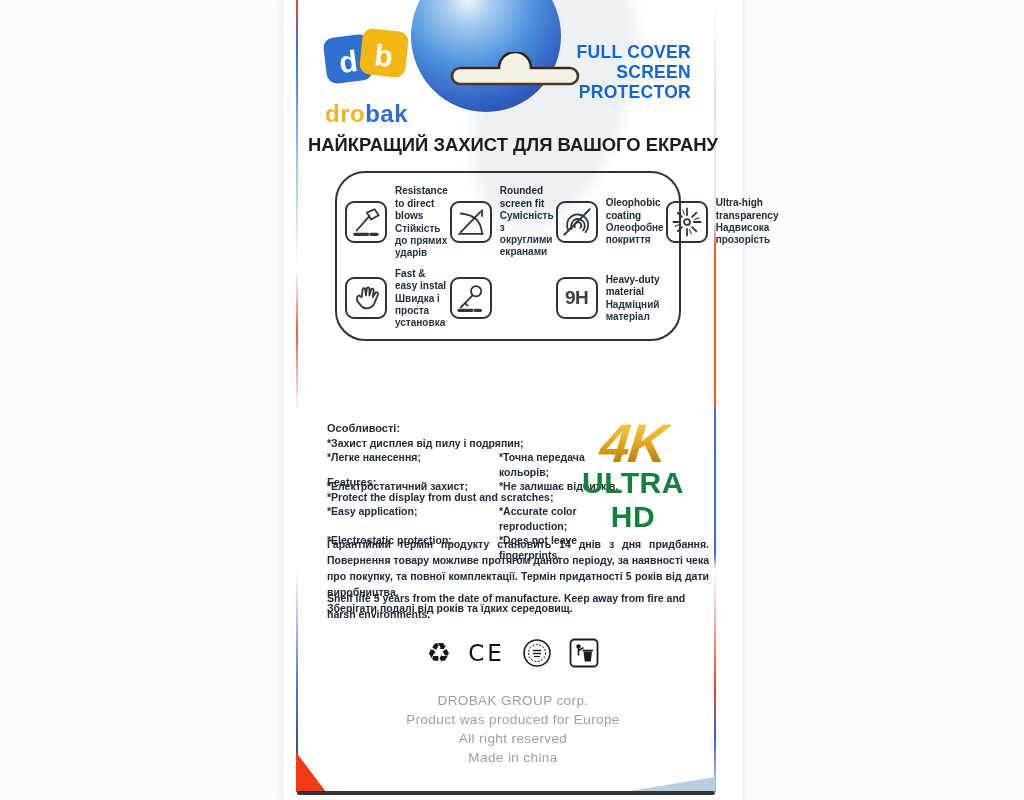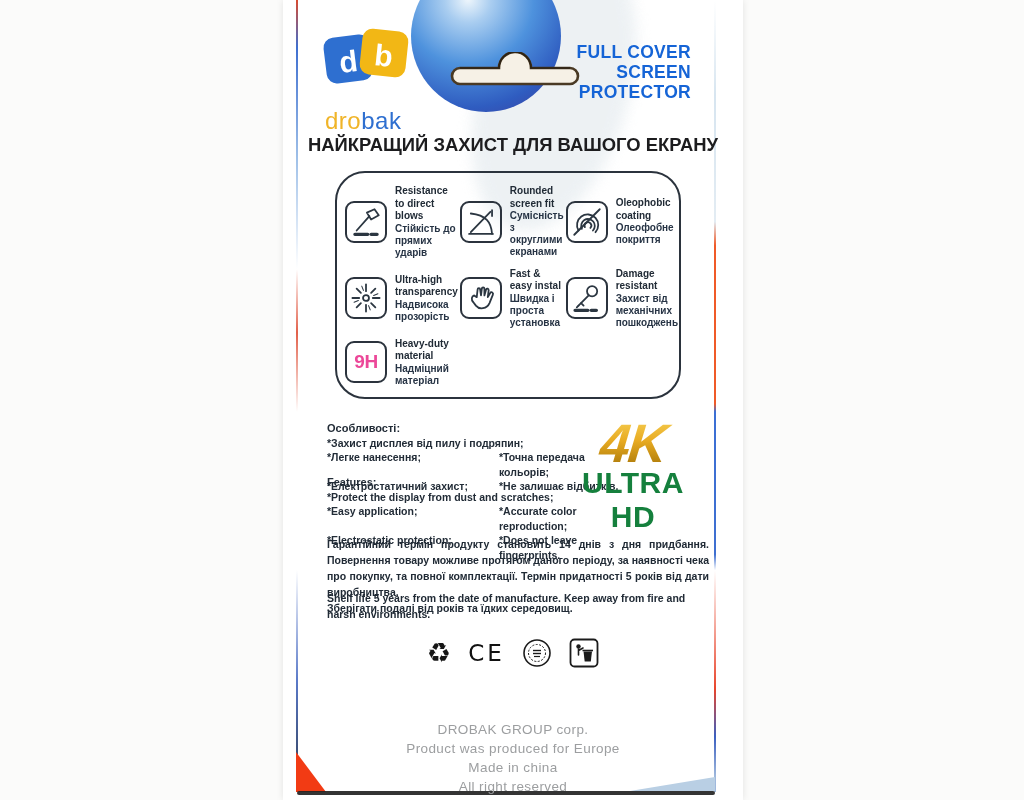--- a/index.html
+++ b/index.html
@@ -44,45 +44,45 @@
   .edge-bottom{
     position:absolute;left:14px;right:28px;bottom:5px;height:4px;background:#232323;border-radius:2px;opacity:.92;
   }
   
   .logo{position:absolute;left:42px;top:30px;width:96px;}
   .logo-squares{position:relative;height:56px;}
   .lsq{position:absolute;width:46px;height:46px;border-radius:10px;color:#fff;
        font-weight:700;font-size:30px;display:flex;align-items:flex-end;justify-content:center;line-height:40px;}
   .lsq-d{left:0;top:6px;background:#2e6fd0;transform:rotate(-7deg);z-index:1;}
   .lsq-b{left:36px;top:0;background:#f2b715;transform:rotate(6deg);z-index:2;}
-  .wordmark{font-size:24px;font-weight:400;letter-spacing:.5px;margin-top:21px;}
+  .wordmark{font-size:24px;font-weight:700;letter-spacing:.5px;margin-top:14px;}
   .wm1{color:#f0b428;}
   .wm2{color:#2e6fd0;}
   .tagline{
     position:absolute;right:52px;top:42px;text-align:right;
     color:#1564d6;font-weight:700;font-size:17.5px;line-height:20px;letter-spacing:.3px;
   }
   
   .headline{
     position:absolute;left:0;top:134px;width:100%;text-align:center;
     font-size:19px;font-weight:700;color:#1c1c1e;transform:scaleX(.97);
   }
   
   .fbox{
     position:absolute;left:52px;top:171px;width:346px;box-sizing:border-box;
     border:2.5px solid #2b333d;border-radius:30px;padding:12px 6px 10px 8px;
-    display:grid;grid-template-columns:1fr 1fr 1fr;row-gap:9px;column-gap:2px;
+    display:grid;grid-template-columns:1fr 1fr 1fr 1fr;row-gap:9px;column-gap:2px;
   }
   .fcell{display:flex;align-items:center;gap:8px;min-height:48px;}
   .ficon{
     width:42px;height:42px;flex:0 0 42px;border:2px solid #2b333d;border-radius:9px;
     display:flex;align-items:center;justify-content:center;box-sizing:border-box;
   }
   .ficon svg{stroke:#2b3641;fill:none;stroke-width:2.1;stroke-linecap:round;stroke-linejoin:round;}
-  .f9h{font-size:19px;font-weight:700;color:#ec4899;letter-spacing:-.5px;}
+  .f9h{font-size:19px;font-weight:700;color:#404040;letter-spacing:-.5px;}
   .ftext{min-width:0;}
   .fen{font-size:10px;font-weight:700;color:#212b36;line-height:12.5px;}
   .fuk{font-size:10px;font-weight:600;color:#273445;line-height:12px;}
   
   .bullets{position:absolute;font-size:10.5px;font-weight:600;color:#222c37;line-height:14.5px;}
   .bullets .btitle{font-weight:700;font-size:11px;}
   .brow{display:flex;}
   .bcol1{width:172px;flex:0 0 172px;}
   .bcol2{flex:1;}
   .uk-bullets{left:44px;top:421px;width:300px;}
@@ -105,21 +105,21 @@
   .p-uk{top:536px;}
   .p-en{top:590px;}
   .p-just{text-align:justify;}
   
   .certs{position:absolute;left:0;top:638px;width:100%;display:flex;justify-content:center;align-items:center;gap:17px;}
   .recycle{font-family:"DejaVu Sans",sans-serif;font-size:27px;color:#161616;line-height:30px;}
   .ce{font-size:23px;font-weight:400;letter-spacing:3px;color:#111;font-family:"DejaVu Sans",sans-serif;}
   .certs svg{display:block;}
   
   .footer{
-    position:absolute;left:0;top:720px;width:100%;text-align:center;
+    position:absolute;left:0;top:691px;width:100%;text-align:center;
     color:#9c9ea0;font-size:13.5px;line-height:19px;letter-spacing:.4px;
   }
 </style>
 </head>
 <body>
 
 <div class="card">
 
   <div class="blob"></div>
   <div class="sphere"></div>
@@ -236,24 +236,20 @@
 
     <div class="fcell">
       <span class="ficon">
         <svg width="34" height="34" viewBox="0 0 40 40">
           <circle cx="26" cy="12" r="6"></circle>
           <line x1="22" y1="17" x2="10" y2="29"></line>
           <line x1="13" y1="26" x2="16" y2="29"></line>
           <line x1="10" y1="29" x2="8" y2="31"></line>
           <line x1="6" y1="34.5" x2="31" y2="34.5" stroke-width="4" stroke-dasharray="15 4 6"></line>
         </svg>
-      </span>
-      <span class="ftext">
-        <div class="fen">Damage resistant</div>
-        <div class="fuk">Захист від механічних пошкоджень</div>
       </span>
     </div>
 
     <div class="fcell">
       <span class="ficon">
         <span class="f9h">9H</span>
       </span>
       <span class="ftext">
         <div class="fen">Heavy-duty material</div>
         <div class="fuk">Надміцний матеріал</div>
@@ -317,17 +313,17 @@
       <circle cx="9.5" cy="8.5" r="2.2" fill="#1b1b1b"></circle>
       <path d="M9.5 11 v6 M9.5 12.5 l4.5 -2.5" stroke="#1b1b1b" stroke-width="1.6" fill="none" stroke-linecap="round"></path>
       <path d="M14.5 13.5 h8.5 l-1.2 10 h-6.1 z" fill="#1b1b1b"></path>
       <line x1="13.5" y1="12.5" x2="24" y2="12.5" stroke="#1b1b1b" stroke-width="1.6"></line>
     </svg>
   </div>
 
   <div class="footer">
     <div>DROBAK GROUP corp.</div>
     <div>Product was produced for Europe</div>
+    <div>All right reserved</div>
     <div>Made in china</div>
-    <div>All right reserved</div>
   </div>
 
 </div>
 
 </body></html>

